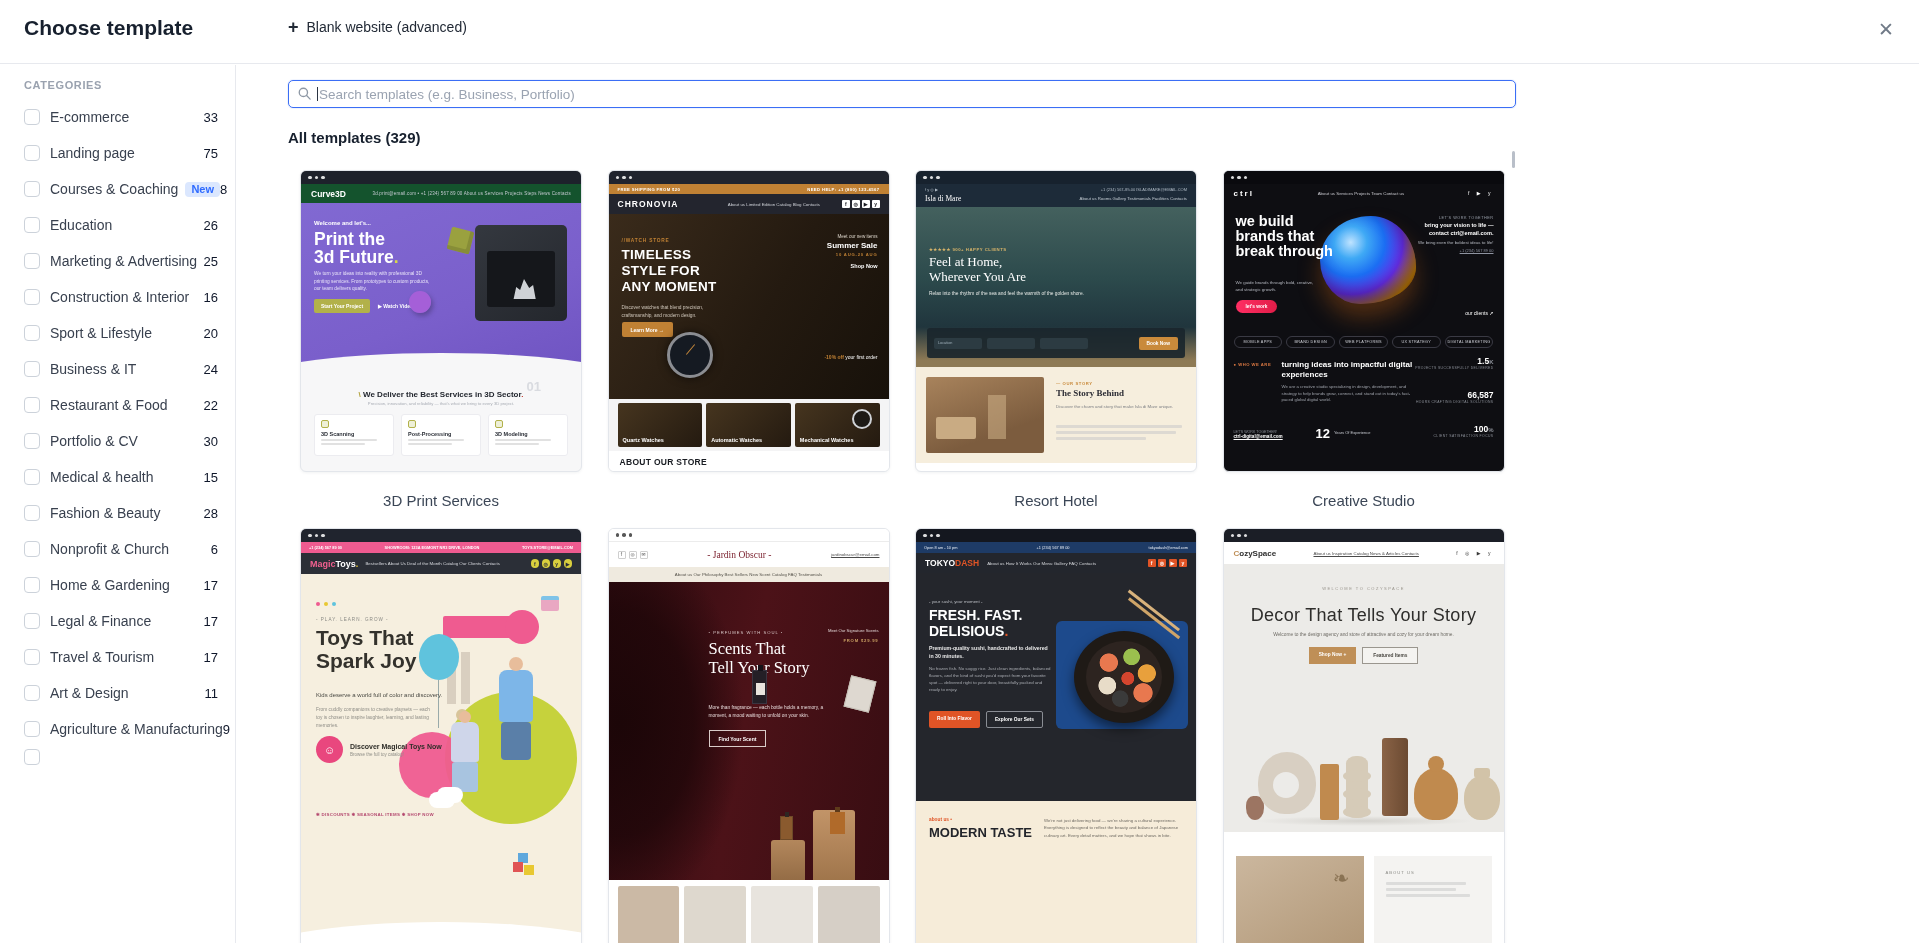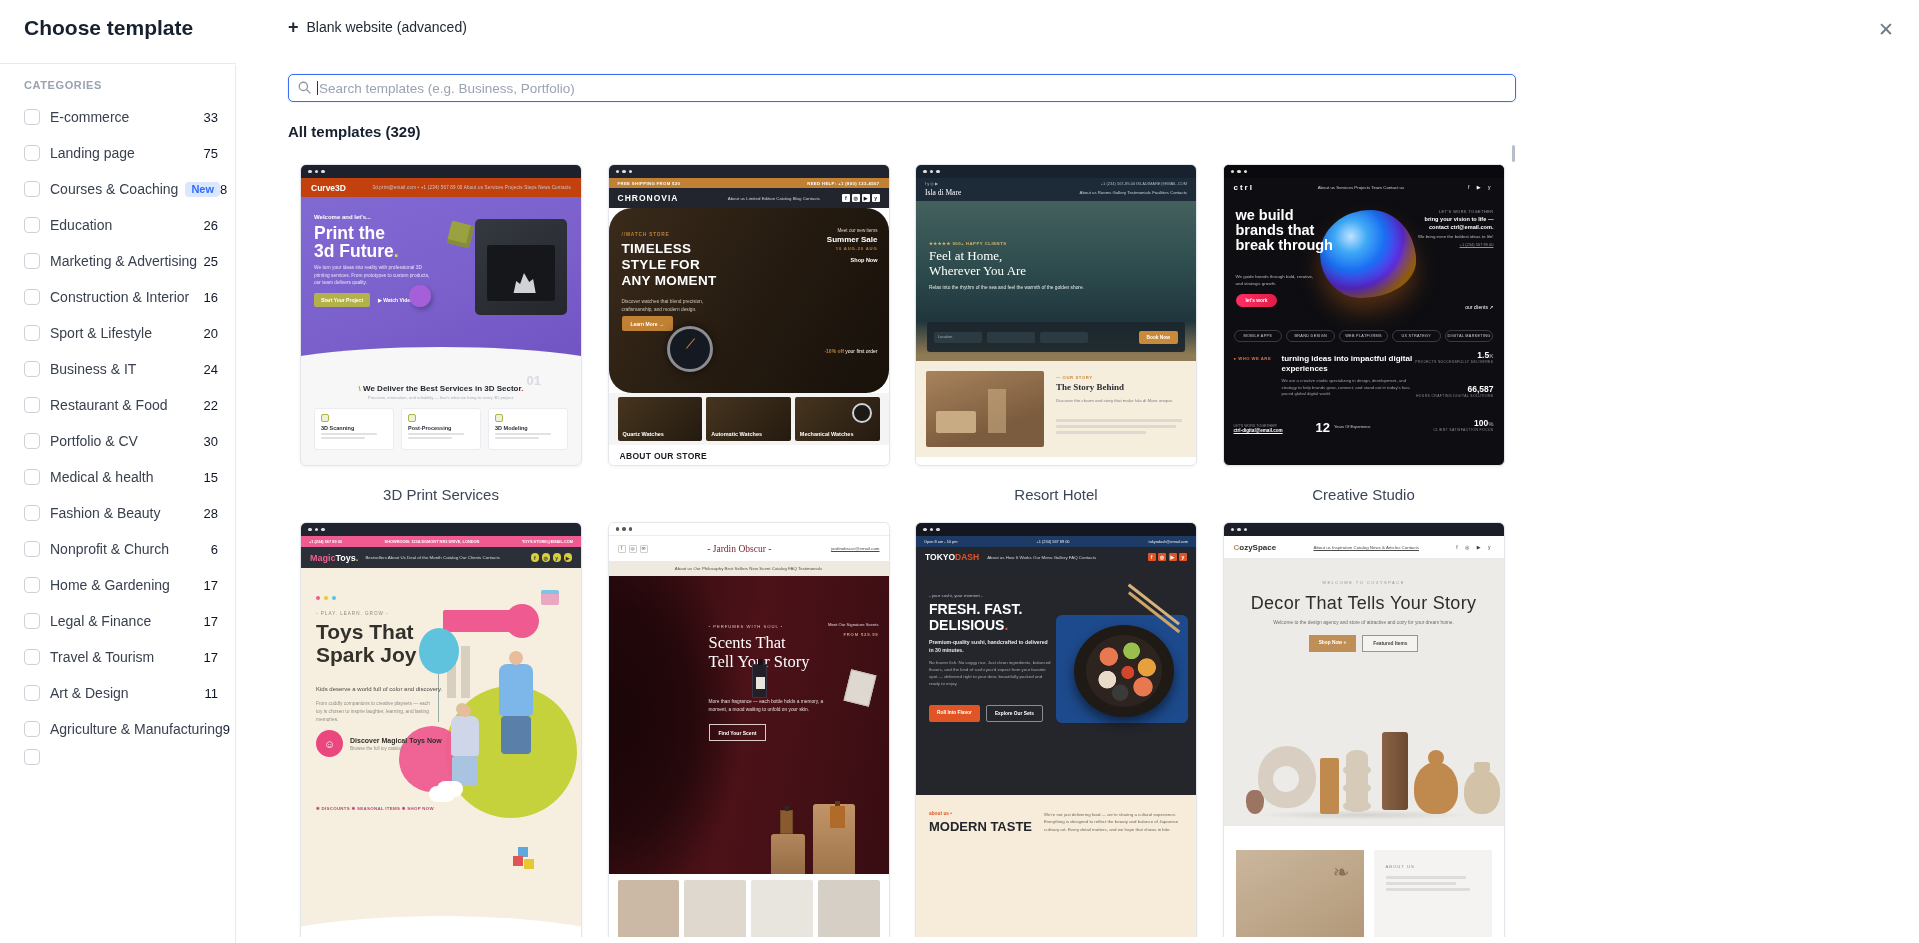--- a/index.html
+++ b/index.html
@@ -22,21 +22,21 @@
   .cat-label { font-size:11px; font-weight:bold; letter-spacing:.6px; color:#9aa2af; margin-bottom:8px; }
   .cat-item { display:flex; align-items:center; height:36px; width:196px; cursor:pointer; }
   .cat-item input { appearance:none; -webkit-appearance:none; width:16px; height:16px; border:1.5px solid #ccd2da;
     border-radius:4px; background:#fff; margin-right:10px; flex:none; }
   .cat-item .lbl { font-size:14px; color:#39414f; white-space:nowrap; }
   .cat-item .badge { margin-left:7px; background:#dbe7fe; color:#2f6bff; font-size:11px; font-weight:bold;
     padding:1.5px 6px; border-radius:4px; }
   .cat-item .cnt { margin-left:auto; font-size:13px; color:#0f172a; padding-right:2px; }
 
   
-  .main { position:absolute; left:236px; top:59px; width:1683px; height:878px; background:#fff; overflow:hidden; }
+  .main { position:absolute; left:236px; top:65px; width:1683px; height:878px; background:#fff; overflow:hidden; }
   .search-wrap { position:absolute; left:52px; top:15px; width:1228px; height:28px; }
   .search-wrap input { width:100%; height:100%; border:1.5px solid #3b6ef5; border-radius:5px;
     padding:0 10px 0 30px; font-size:13.5px; color:#333; outline:none; box-shadow:0 0 0 1px rgba(59,110,245,.08); }
   .search-wrap input::placeholder { color:#9aa3b1; }
   .search-icon { position:absolute; left:9px; top:6px; width:15px; height:15px; }
   .caret { position:absolute; left:29px; top:7px; width:1px; height:14px; background:#2b3442; }
   .list-heading { position:absolute; left:52px; top:64px; font-size:15px; font-weight:bold; color:#17202e; }
   .scroll-sliver { position:absolute; left:1276px; top:86px; width:3px; height:17px; border-radius:2px; background:#b9bfc9; }
 
   .grid { position:absolute; left:64px; top:105px; display:grid; grid-template-columns:repeat(4,282px);
@@ -50,21 +50,21 @@
   .chrome { height:13px; display:flex; align-items:center; padding-left:7px; gap:3px; }
   .chrome i { width:3.5px; height:3.5px; border-radius:50%; background:#fff; opacity:.85; }
   .chrome.lt { background:#fff; border-bottom:1px solid #ececec; }
   .chrome.lt i { background:#3a3a3a; }
 
   .gl { background:#c9c9c9; opacity:.55; border-radius:1px; }
 
   
   .c1 { background:#f7f7f8; }
   .c1 .chrome { background:#1d212b; }
-  .c1-nav { height:19px; background:#c2410c; display:flex; align-items:center; padding:0 10px; }
+  .c1-nav { height:19px; background:#14532d; display:flex; align-items:center; padding:0 10px; }
   .c1-brand { color:#fff; font-weight:bold; font-size:8.5px; }
   .c1-navr { margin-left:auto; font-size:4.5px; color:#c6cad2; letter-spacing:.2px; }
   .c1-hero { position:relative; height:168px; background:linear-gradient(160deg,#8169d2,#7a5fcb 60%,#6f54c2); overflow:hidden; }
   .c1-eyebrow { position:absolute; left:13px; top:17px; font-size:6px; font-weight:bold; color:#fff; }
   .c1-h1 { position:absolute; left:13px; top:27px; font-size:17.5px; line-height:1.04; font-weight:800; color:#fff; }
   .c1-h1 .dot { color:#d8d84a; }
   .c1-p { position:absolute; left:13px; top:67px; width:118px; font-size:4.8px; line-height:1.6; color:#e8e3f8; }
   .c1-ctas { position:absolute; left:13px; top:96px; display:flex; align-items:center; gap:8px; }
   .c1-btn { background:#b2b14a; color:#fff; font-size:5px; font-weight:bold; padding:4px 7px; border-radius:2px; }
   .c1-video { color:#fff; font-size:5px; font-weight:bold; }
@@ -85,21 +85,21 @@
   .c1-mini .t { font-size:5.5px; font-weight:bold; color:#2a2e36; margin-bottom:2px; }
 
   
   .c2 .chrome { background:#20242e; }
   .c2-promo { height:10px; background:#c08134; display:flex; align-items:center; justify-content:space-between; padding:0 9px; font-size:4.2px; font-weight:bold; color:#fff; letter-spacing:.4px; }
   .c2-nav { height:20px; background:#23252e; display:flex; align-items:center; padding:0 9px; gap:22px; }
   .c2-brand { color:#fff; font-size:8.5px; letter-spacing:1px; font-weight:bold; }
   .c2-links { margin-left:auto; font-size:4.4px; color:#cfd2d8; }
   .c2-soc { display:flex; gap:2.5px; }
   .c2-soc i { width:7.5px; height:7.5px; background:#fff; border-radius:1px; color:#16181f; font-size:5px; font-style:normal; display:flex; align-items:center; justify-content:center; font-weight:bold; }
-  .c2-hero { position:relative; height:185px; background:linear-gradient(120deg,#3a2b1b,#241a10 55%,#17110a); overflow:hidden;border-radius:23px; }
+  .c2-hero { position:relative; height:185px; background:linear-gradient(120deg,#3a2b1b,#241a10 55%,#17110a); overflow:hidden; }
   .c2-eyebrow { position:absolute; left:13px; top:24px; font-size:4.8px; font-weight:bold; color:#c08134; letter-spacing:.8px; }
   .c2-h1 { position:absolute; left:13px; top:33px; font-size:13.5px; line-height:1.18; font-weight:800; color:#fff; letter-spacing:.3px; }
   .c2-p { position:absolute; left:13px; top:90px; width:110px; font-size:4.8px; line-height:1.6; color:#cfc6ba; }
   .c2-btn { position:absolute; left:13px; top:108px; background:#c08134; color:#fff; font-size:5px; font-weight:bold; padding:4.5px 9px; border-radius:2px; }
   .c2-watch { position:absolute; left:58px; top:118px; width:46px; height:46px; border-radius:50%; background:#151a22; border:3px solid #8b8d92; box-shadow:0 0 10px rgba(0,0,0,.6); }
   .c2-watch::after { content:""; position:absolute; left:20px; top:8px; width:1px; height:13px; background:#c98a3b; transform:rotate(40deg); }
   .c2-pr { position:absolute; right:11px; top:20px; text-align:right; color:#fff; }
   .c2-pr .a { font-size:4.6px; color:#ded7cc; } .c2-pr .b { font-size:8px; font-weight:bold; margin:2px 0; }
   .c2-pr .c { font-size:4.2px; color:#c08134; letter-spacing:.8px; font-weight:bold; }
   .c2-pr .d { font-size:5.5px; font-weight:bold; margin-top:6px; }
@@ -276,21 +276,21 @@
 
   
   .c8 .chrome { background:#1b1e26; }
   .c8-head { height:22px; background:#fff; display:flex; align-items:center; padding:0 10px; }
   .c8-brand { font-size:8px; font-weight:bold; color:#2f2f2f; }
   .c8-brand b { color:#bf8f57; }
   .c8-links { margin:0 auto; font-size:4.4px; color:#4a4a4a; text-decoration:underline; }
   .c8-soc { font-size:5px; color:#3a3a3a; letter-spacing:3px; }
   .c8-hero { position:relative; height:268px; background:#ecebe8; overflow:hidden; text-align:center; }
   .c8-eyebrow { margin-top:22px; font-size:4px; letter-spacing:1.5px; color:#9a968e; }
-  .c8-h1 { margin-top:8px; font-size:18px; font-weight:300; color:#2e2d2b; letter-spacing:.3px; }
+  .c8-h1 { margin-top:14px; font-size:18px; font-weight:300; color:#2e2d2b; letter-spacing:.3px; }
   .c8-sub { margin-top:6px; font-size:4.8px; color:#6f6c66; }
   .c8-ctas { margin-top:10px; display:flex; justify-content:center; gap:6px; }
   .c8-b1 { background:#bf8f57; color:#fff; font-size:4.8px; font-weight:bold; padding:5px 10px; }
   .c8-b2 { border:1px solid #9a968e; color:#4a4842; font-size:4.8px; font-weight:bold; padding:5px 10px; background:#f4f3f0; }
   .c8-vases { position:absolute; left:0; right:0; bottom:0; height:128px; }
   .c8-shadow { position:absolute; left:30px; right:30px; bottom:6px; height:10px; border-radius:50%; background:radial-gradient(ellipse,#d4d2cd 0%,transparent 70%); }
   .c8-donut { position:absolute; left:34px; bottom:18px; width:58px; height:62px; border-radius:50% 50% 46% 46%; background:#d8cfc2; }
   .c8-donut::after { content:""; position:absolute; left:15px; top:20px; width:26px; height:26px; border-radius:50%; background:#ecebe8; }
   .c8-svase { position:absolute; left:22px; bottom:12px; width:18px; height:24px; border-radius:40% 40% 50% 50%; background:#9c7562; }
   .c8-cyl { position:absolute; left:96px; bottom:12px; width:19px; height:56px; background:#c08a4e; border-radius:2px; }

